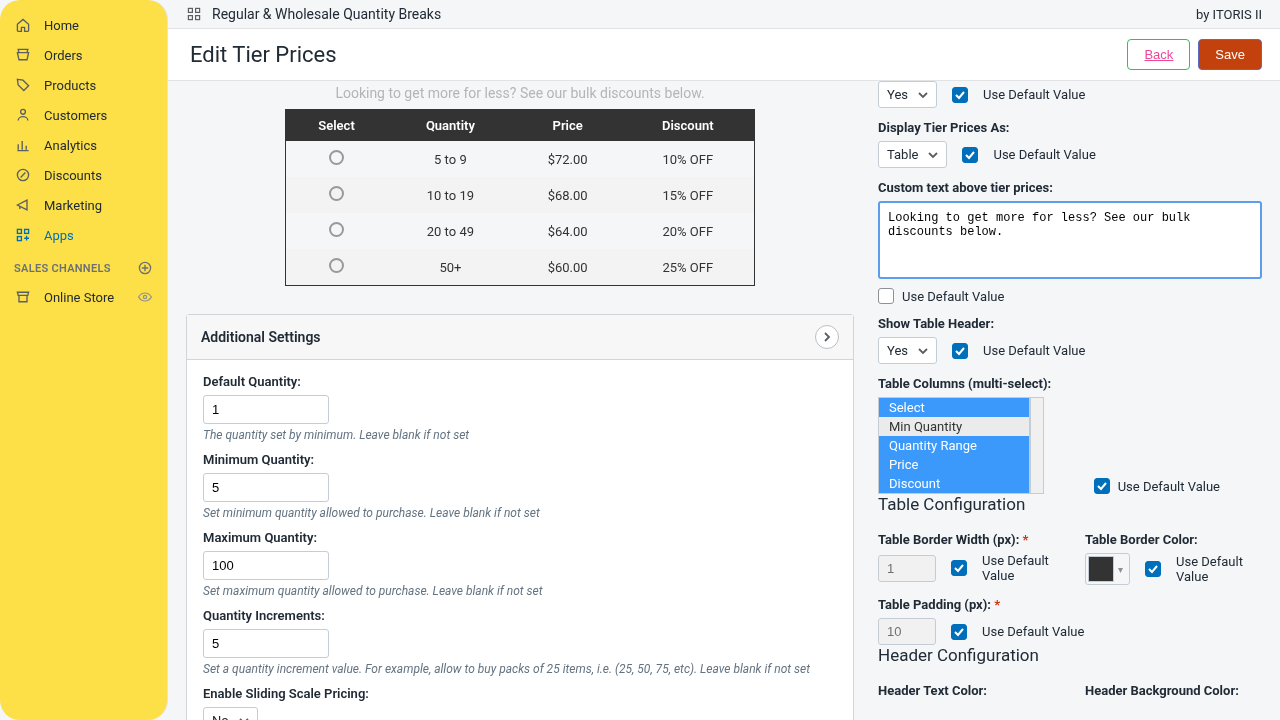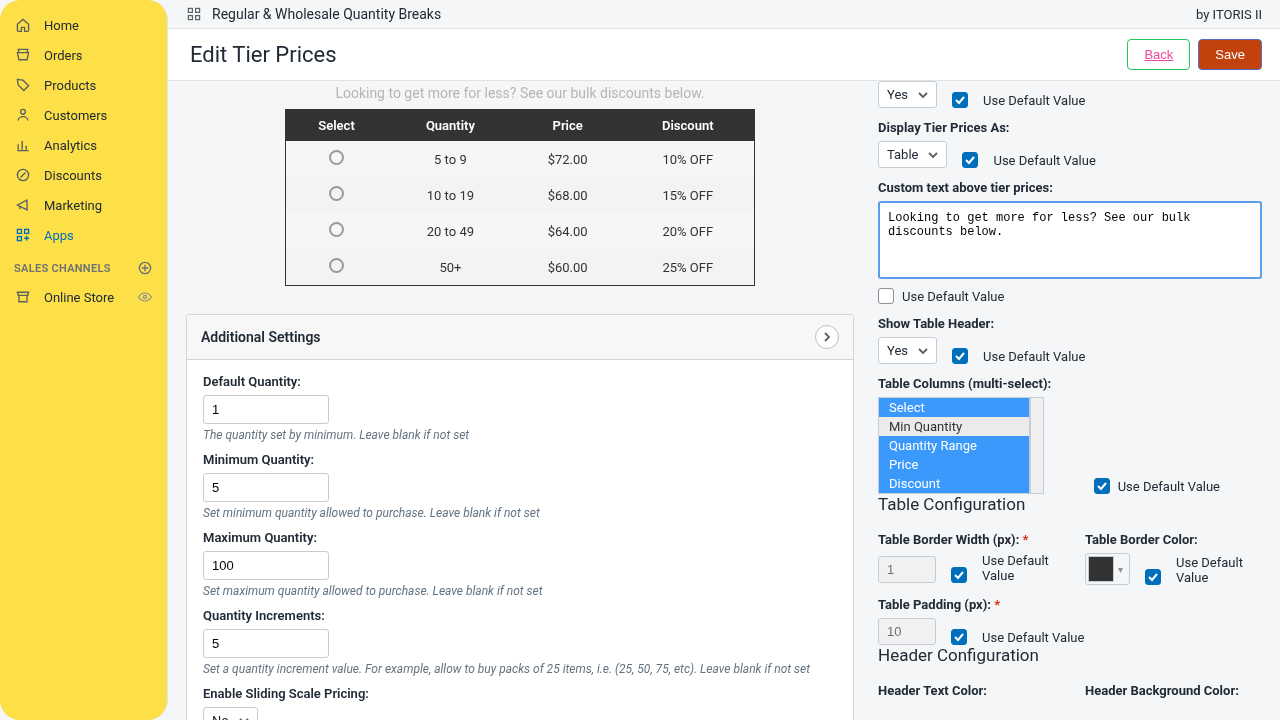--- a/index.html
+++ b/index.html
@@ -51,21 +51,21 @@
 .card-body { padding: 14px 16px; }
 .field { margin-bottom: 10px; }
 .field-label { font-weight: 600; font-size: 13px; margin-bottom: 6px; display: block; }
 .field-input { width: 126px; padding: 6px 8px; border: 1px solid #c4cdd5; border-radius: 3px; font-size: 13px; }
 .field-hint { font-size: 12px; color: #637381; font-style: italic; margin-top: 4px; }
 .sel { display: inline-flex; align-items: center; border: 1px solid #c4cdd5; border-radius: 3px; padding: 5px 8px; font-size: 13px; cursor: pointer; background: #fff; }
 .sel .chev { margin-left: 10px; color: #5c5f62; }
 
 
 .r-label { font-weight: 700; font-size: 13px; margin: 12px 0 6px; display: block; }
-.r-row { display: flex; align-items: flex-end; gap: 15px; }
+.r-row { display: flex; align-items: center; gap: 15px; }
 .r-text { font-size: 13px; }
 .chk { width: 16px; height: 16px; border: 1px solid #8c9196; border-radius: 3px; display: inline-flex; align-items: center; justify-content: center; background: #fff; cursor: pointer; flex-shrink: 0; }
 .chk.on { background: #006fbb; border-color: #006fbb; color: #fff; }
 .chk svg { width: 12px; height: 12px; }
 .textarea { width: 100%; height: 78px; padding: 8px; border: 2px solid #5c9ded; border-radius: 3px; font-family: "Courier New", monospace; font-size: 12px; resize: none; outline: none; }
 .chk-row { display: flex; align-items: center; gap: 8px; margin-top: 6px; }
 .ms-wrap { position: relative; }
 .ms-box { border: 1px solid #c4cdd5; background: #ebebeb; width: 152px; font-size: 13px; }
 .ms-item { padding: 2px 10px; cursor: pointer; }
 .ms-item.sel-on { background: #3b99fc; color: #fff; }

